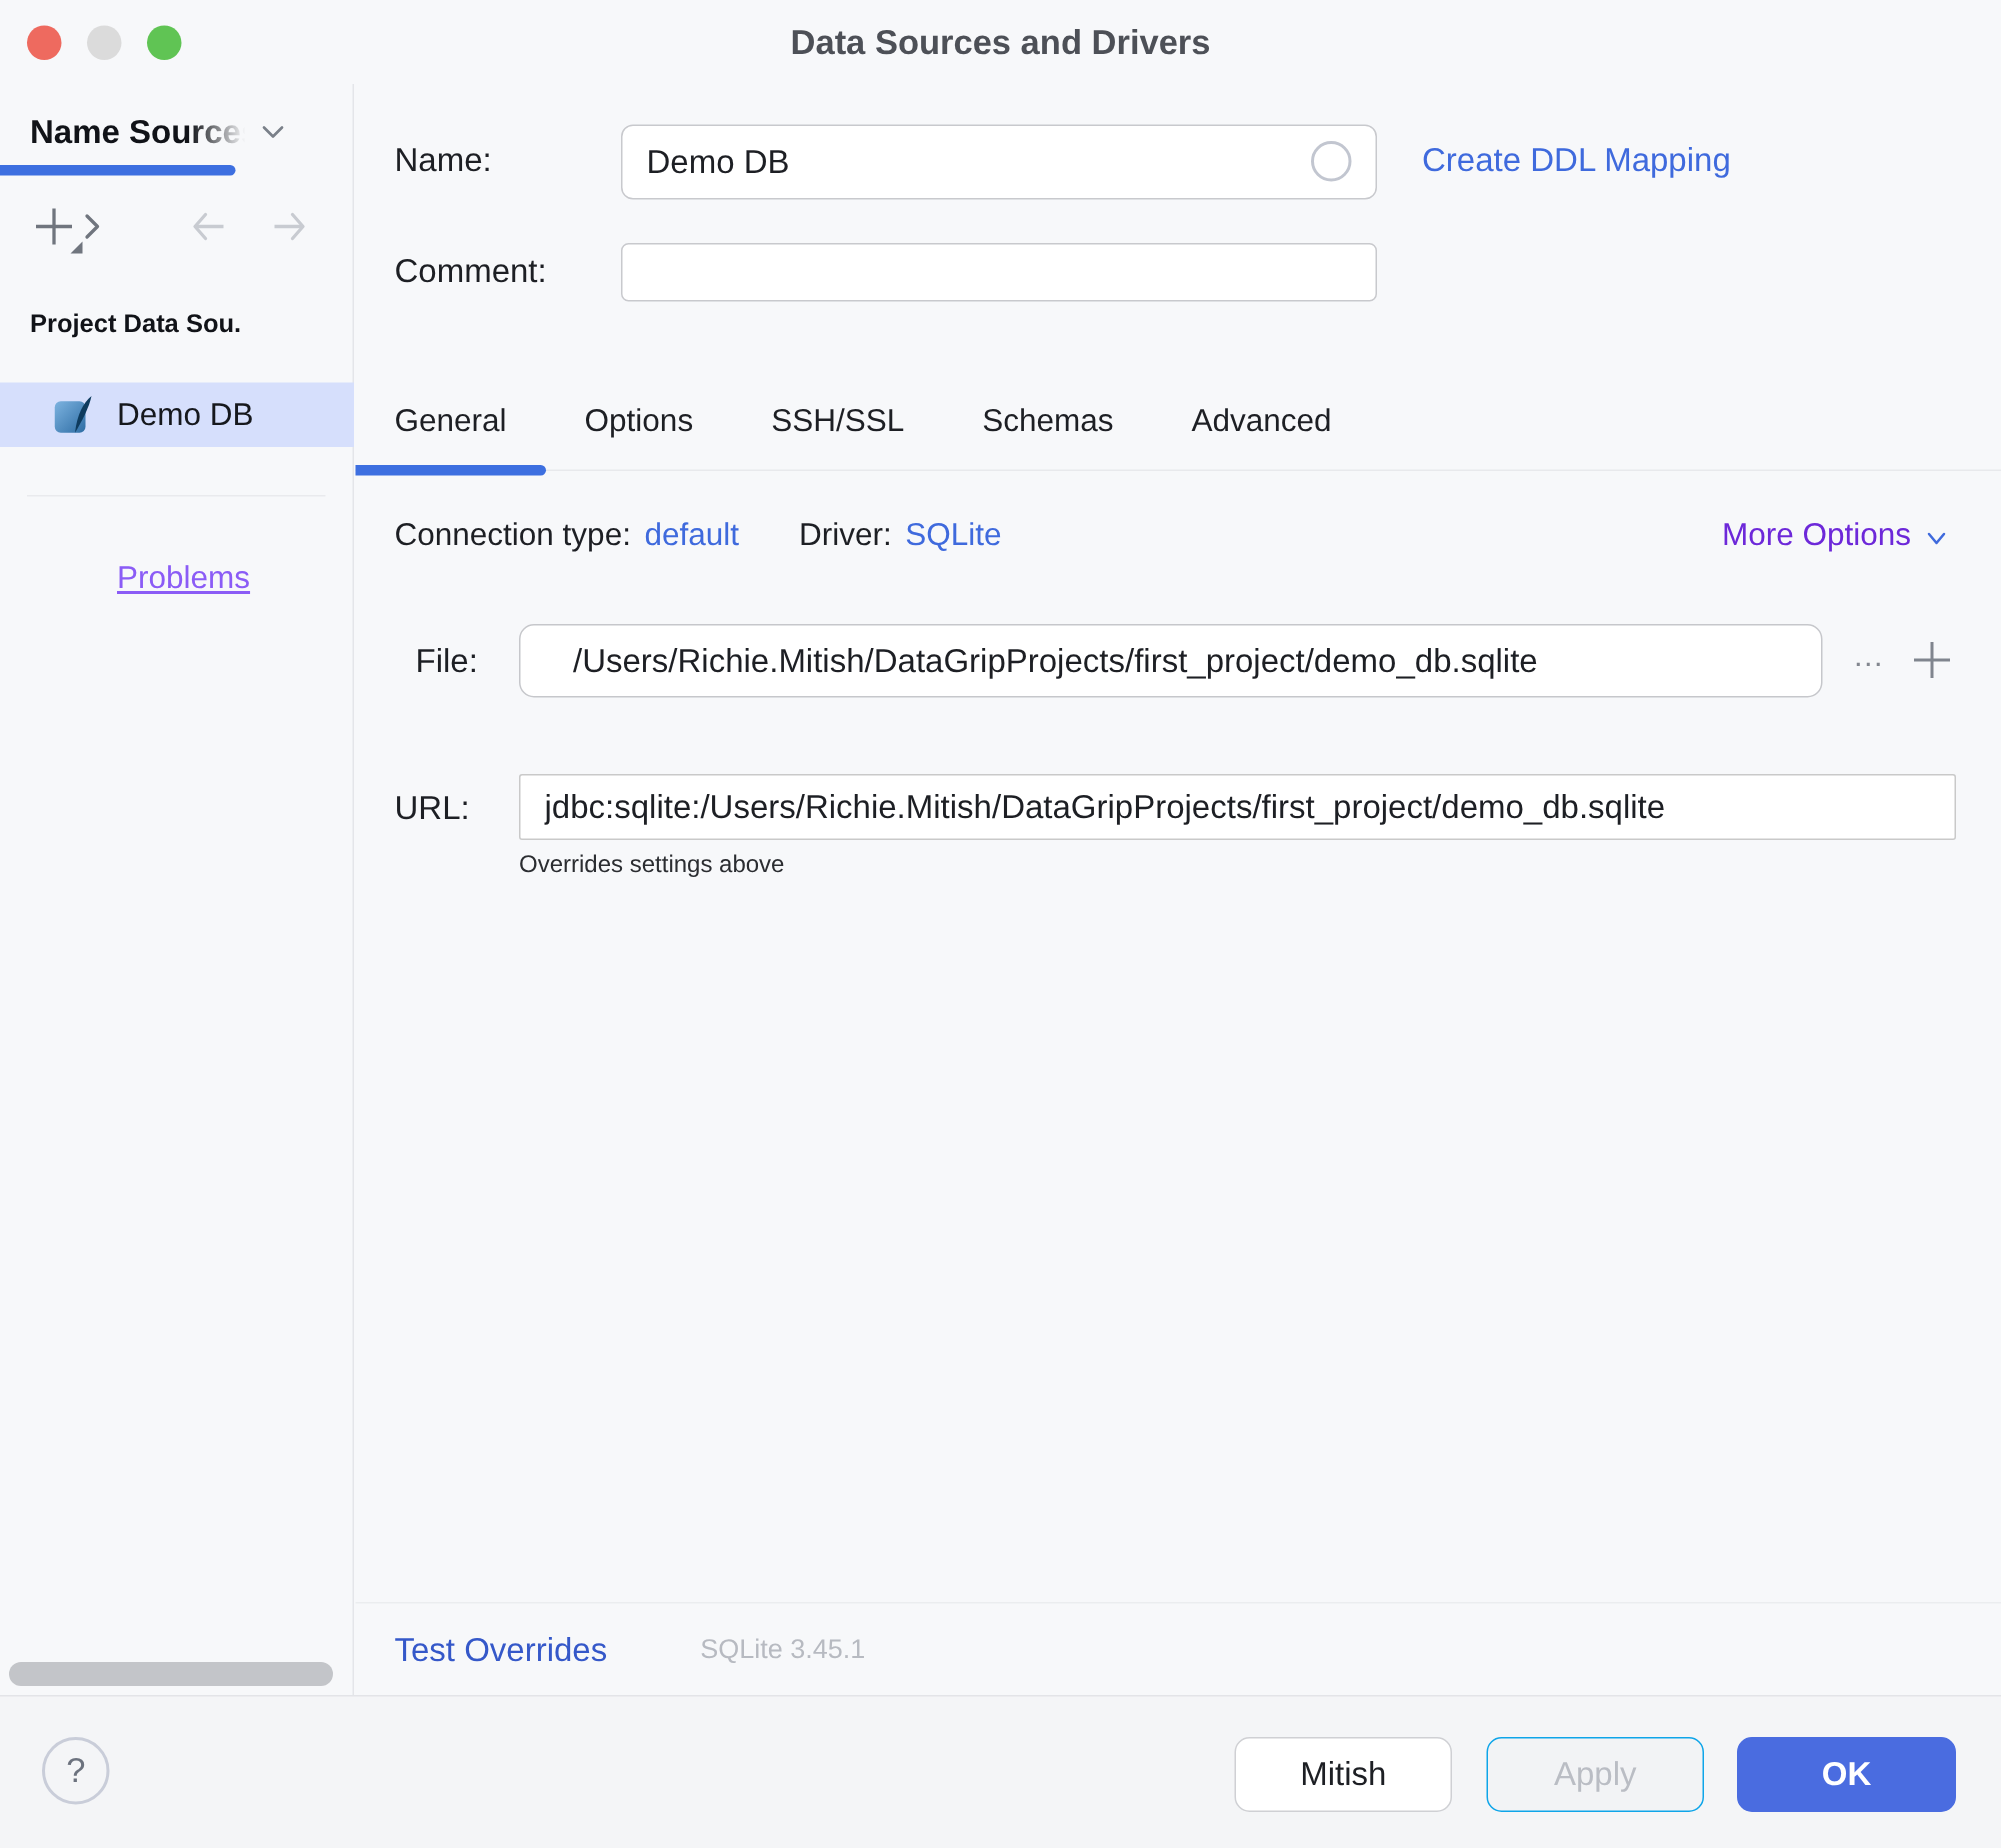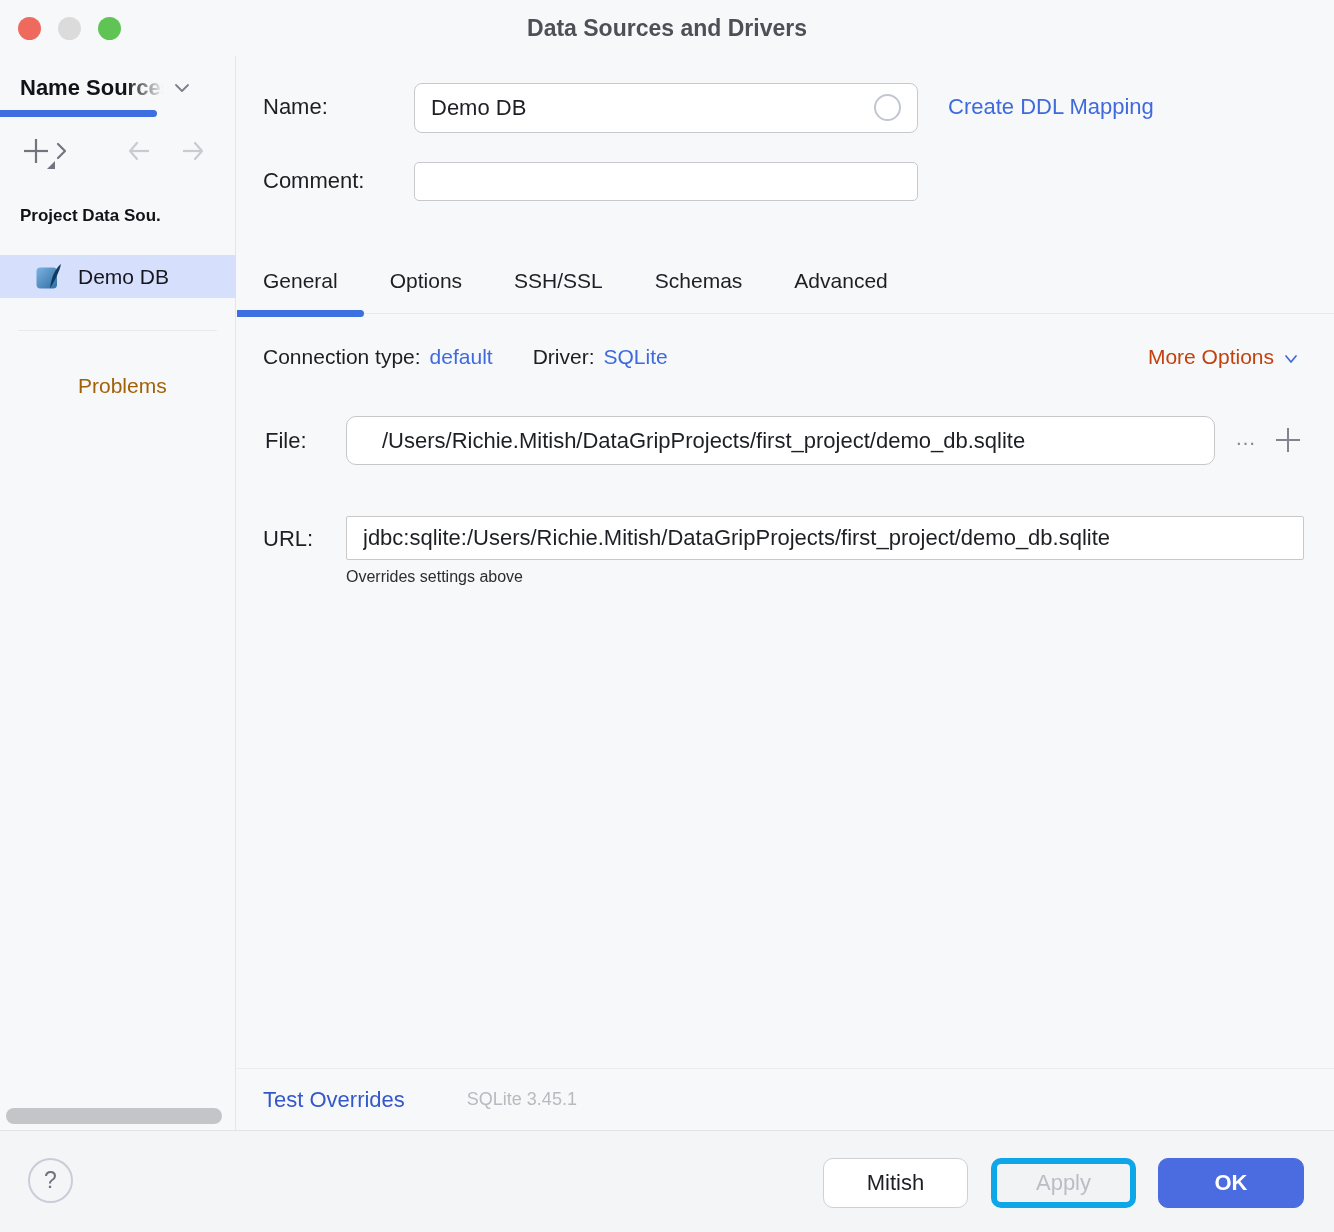--- a/index.html
+++ b/index.html
@@ -34,21 +34,21 @@
   .tb-back { left:122px; }
   .tb-fwd { left:176px; }
   .section-header { position:absolute; left:20px; top:150px; font-size:17px; font-weight:bold;
     color:#111318; white-space:nowrap; width:214px; overflow:hidden; }
   .ds-row { position:absolute; left:0; top:199px; width:236px; height:43px;
     background:#d6dffc; display:flex; align-items:center; }
   .ds-row .ds-icon { margin-left:35px; width:28px; height:28px; }
   .ds-row .ds-label { margin-left:15px; font-size:21px; color:#16181d; }
   .side-divider { position:absolute; left:18px; right:18px; top:274px; border-top:1px solid #e9eaed; }
   .problems-item { position:absolute; left:78px; top:312px; height:36px; line-height:36px;
-    font-size:21px; color:#a16207; }
+    font-size:21px; color:#8b5cf6;text-decoration:underline; }
   .hscrollbar { position:absolute; left:6px; top:1052px; width:216px; height:16px;
     background:#c3c5c9; border-radius:8px; }
   
   .main { position:absolute; left:237px; top:56px; right:0; bottom:102px; }
   .field-label { position:absolute; font-size:22px; color:#1d1f24; }
   .txt-input { position:absolute; background:#fff; border:1px solid #c8c9cd; font-size:22px;
     color:#1d1f24; padding:0 16px; font-family:"Liberation Sans",sans-serif; outline:none; }
   .name-input { left:177px; top:27px; width:504px; height:50px; border-radius:8px; padding-right:52px; }
   .name-circle { position:absolute; left:637px; top:38px; width:27px; height:27px;
     border:2px solid #c2c6d0; border-radius:50%; background:transparent; }
@@ -60,21 +60,21 @@
     border-bottom:1px solid #e8e9ec; display:flex; }
   .tab { position:relative; padding:0 26px; display:flex; align-items:center;
     font-size:21px; color:#1d1f24; cursor:pointer; }
   .tab.active::after { content:""; position:absolute; left:0; right:0; bottom:-4px; height:7px;
     background:#3d6fe0; border-radius:0 4px 4px 0; }
   
   .conn-row { position:absolute; left:26px; top:286px; height:30px; display:flex;
     align-items:center; font-size:21px; }
   .conn-row .gap-sm { width:9px; } .conn-row .gap-lg { width:40px; }
   .more-options { position:absolute; right:34px; top:286px; height:30px; display:flex;
-    align-items:center; font-size:21px; color:#c2410c; cursor:pointer; }
+    align-items:center; font-size:21px; color:#6d28d9; cursor:pointer; }
   .more-options svg { margin-left:8px; margin-top:3px; }
   
   .file-input { left:109px; top:360px; width:869px; height:49px; border-radius:10px; border-color:#c6c7cb;padding-left:35px; }
   .browse-dots { position:absolute; left:994px; top:368px; width:30px; height:32px;
     color:#83878f; font-size:21px; letter-spacing:1px; text-align:center; line-height:28px; cursor:pointer; }
   .add-plus { position:absolute; left:1033px; top:366px; width:36px; height:36px;
     display:flex; align-items:center; justify-content:center; cursor:pointer; }
   .url-input { left:109px; top:460px; width:958px; height:44px; border-radius:2px; border-color:#c9c9c9; }
   .url-hint { position:absolute; left:109px; top:512px; font-size:16px; color:#2b2d31; }
   
@@ -85,21 +85,21 @@
   
   .footer { position:absolute; left:0; right:0; bottom:0; height:102px;
     background:#f4f5f7; border-top:1px solid #e3e4e8; }
   .help-btn { position:absolute; left:28px; top:27px; width:45px; height:45px; border-radius:50%;
     border:2px solid #c9cdd9; color:#6c727e; font-size:23px; display:flex; align-items:center;
     justify-content:center; cursor:pointer; background:transparent; }
   .btn { position:absolute; top:27px; height:50px; border-radius:10px; font-size:22px;
     font-family:"Liberation Sans",sans-serif; display:flex; align-items:center; justify-content:center;
     cursor:pointer; }
   .btn-cancel { left:823px; width:145px; background:#fff; border:1px solid #cfd0d4; color:#1d1f24; }
-  .btn-apply  { left:991px; width:145px; background:#f2f3f5; border:6px solid #0ea5e9; color:#babdc4; }
+  .btn-apply  { left:991px; width:145px; background:#f2f3f5; border:1px solid #0ea5e9; color:#babdc4; }
   .btn-ok     { left:1158px; width:146px; background:#4a6ce0; border:1px solid #4a6ce0;
     color:#fff; font-weight:bold; }
 </style>
 </head>
 <body>
 
 <div id="frame">
 
   <div class="titlebar">
     <div class="light red"></div>
@@ -200,21 +200,21 @@
       <span class="gap-sm"></span>
       <span class="link">SQLite</span>
     </div>
     <div class="more-options">
       <span>More Options</span>
       <svg width="18" height="18" viewBox="0 0 18 18">
         <polyline points="4,6 9,12 14,6" fill="none" stroke="#3f6add" stroke-width="1.7" stroke-linecap="round" stroke-linejoin="round"></polyline>
       </svg>
     </div>
 
-    <div class="field-label" style="left:28px; top:372px;text-align:center;">File:</div>
+    <div class="field-label" style="left:40px; top:372px;text-align:center;">File:</div>
     <input class="txt-input file-input" type="text" value="/Users/Richie.Mitish/DataGripProjects/first_project/demo_db.sqlite" style="">
     <div class="browse-dots">…</div>
     <div class="add-plus">
       <svg width="32" height="32" viewBox="0 0 32 32">
         <line x1="16" y1="4" x2="16" y2="28" stroke="#80858e" stroke-width="2"></line>
         <line x1="4" y1="16" x2="28" y2="16" stroke="#80858e" stroke-width="2"></line>
       </svg>
     </div>
 
     <div class="field-label" style="left:26px; top:470px;">URL:</div>

